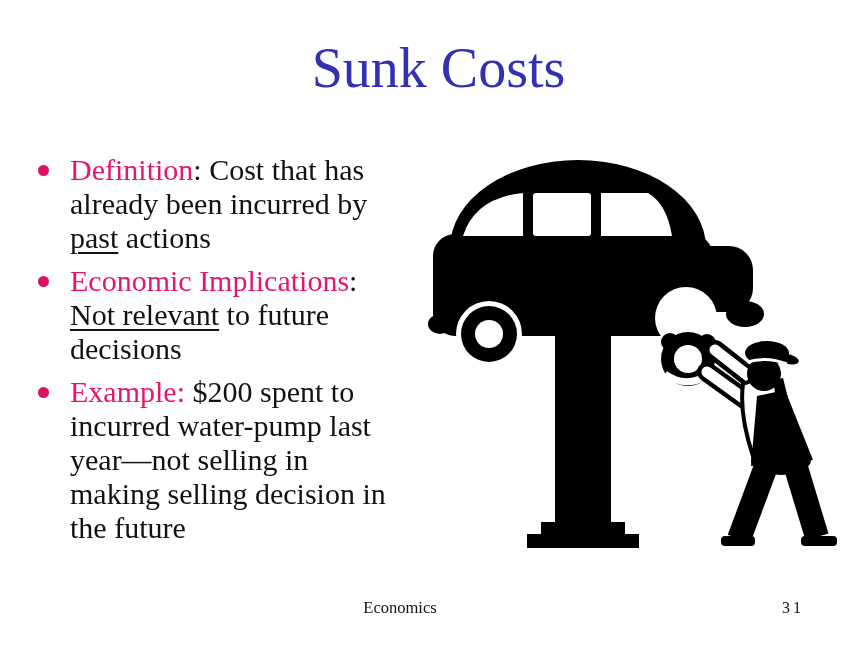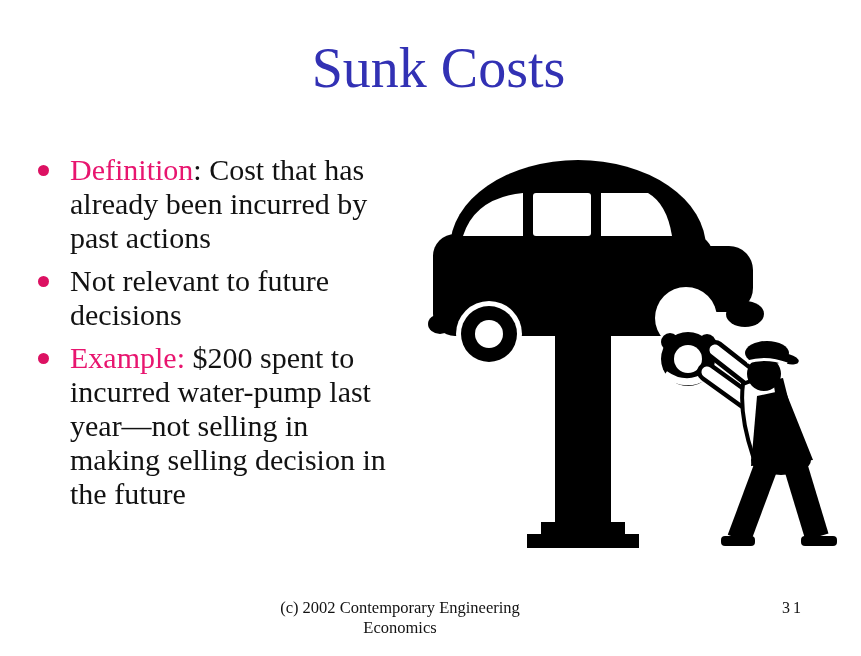--- a/index.html
+++ b/index.html
@@ -20,20 +20,21 @@
     position:relative; padding-left:34px; margin:0 0 9px 0;
     font-size:30px; line-height:34px; color:var(--text-color,#121212);
   }
   .dot {
     position:absolute; left:2px; top:12px; width:11px; height:11px;
     border-radius:50%; background:var(--dot-color,#dc1162);
   }
   .line { white-space:nowrap; }
   .seg.accent { color:var(--accent-color,#e8156f); }
   .seg.underline {
+    text-decoration:underline;
     text-decoration-thickness:2px;
     text-underline-offset:4px;
   }
   .art { position:absolute; left:423px; top:146px; width:430px; height:420px; }
   .footer-copyright {
     position:absolute; left:270px; top:598px; width:260px;
     text-align:center; font-size:16.5px; line-height:20px; color:#121212;
   }
   .page-number {
     position:absolute; left:782px; top:599px;
@@ -49,20 +50,21 @@
 
   <ul class="bullets">
       <li class="bullet">
         <span class="dot"></span>
         <div class="line"><span class="seg accent">Definition</span><span class="seg plain">: Cost that has</span></div>
         <div class="line"><span class="seg plain">already been incurred by</span></div>
         <div class="line"><span class="seg underline">past</span><span class="seg plain"> actions</span></div>
       </li>
       <li class="bullet">
         <span class="dot"></span>
+        <div class="line"><span class="seg accent">Economic Implications</span><span class="seg plain">:</span></div>
         <div class="line"><span class="seg underline">Not relevant</span><span class="seg plain"> to future</span></div>
         <div class="line"><span class="seg plain">decisions</span></div>
       </li>
       <li class="bullet">
         <span class="dot"></span>
         <div class="line"><span class="seg accent">Example:</span><span class="seg plain"> $200 spent to</span></div>
         <div class="line"><span class="seg plain">incurred water-pump last</span></div>
         <div class="line"><span class="seg plain">year—not selling in</span></div>
         <div class="line"><span class="seg plain">making selling decision in</span></div>
         <div class="line"><span class="seg plain">the future</span></div>
@@ -121,18 +123,17 @@
         <ellipse cx="358" cy="314" rx="30" ry="15" fill="#000"></ellipse>
         <path d="M 345,315 L 316,393" stroke="#000" stroke-width="24"></path>
         <path d="M 371,315 L 394,391" stroke="#000" stroke-width="24"></path>
         <rect x="298" y="390" width="34" height="10" rx="4" fill="#000"></rect>
         <rect x="378" y="390" width="36" height="10" rx="4" fill="#000"></rect>
       </g>
     </svg>
   </div>
 
   <div class="footer-copyright">
-      <div>(c) 2002 Contemporary Engineering</div>
       <div>Economics</div>
     </div>
   <div class="page-number">31</div>
 
 </div>
 
 </body></html>

